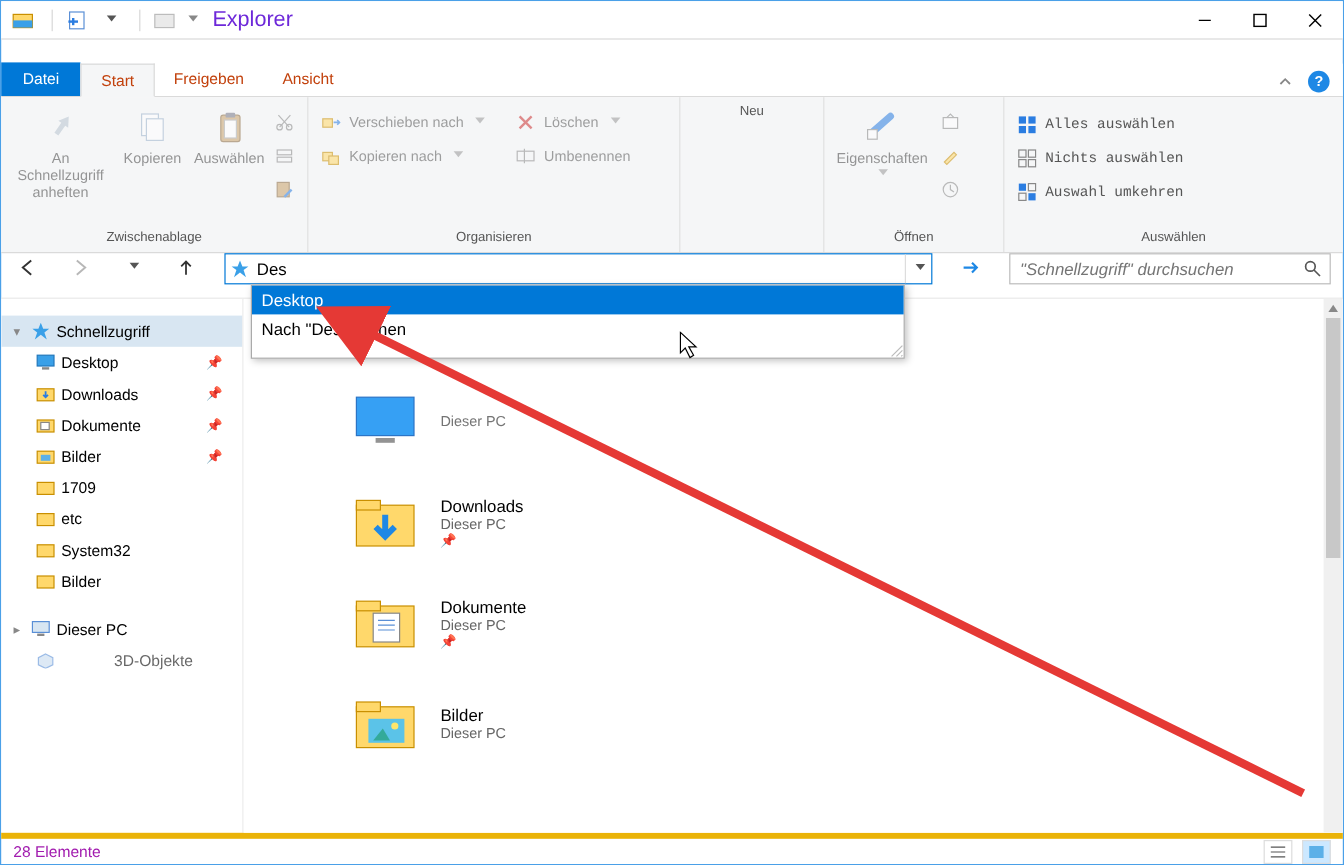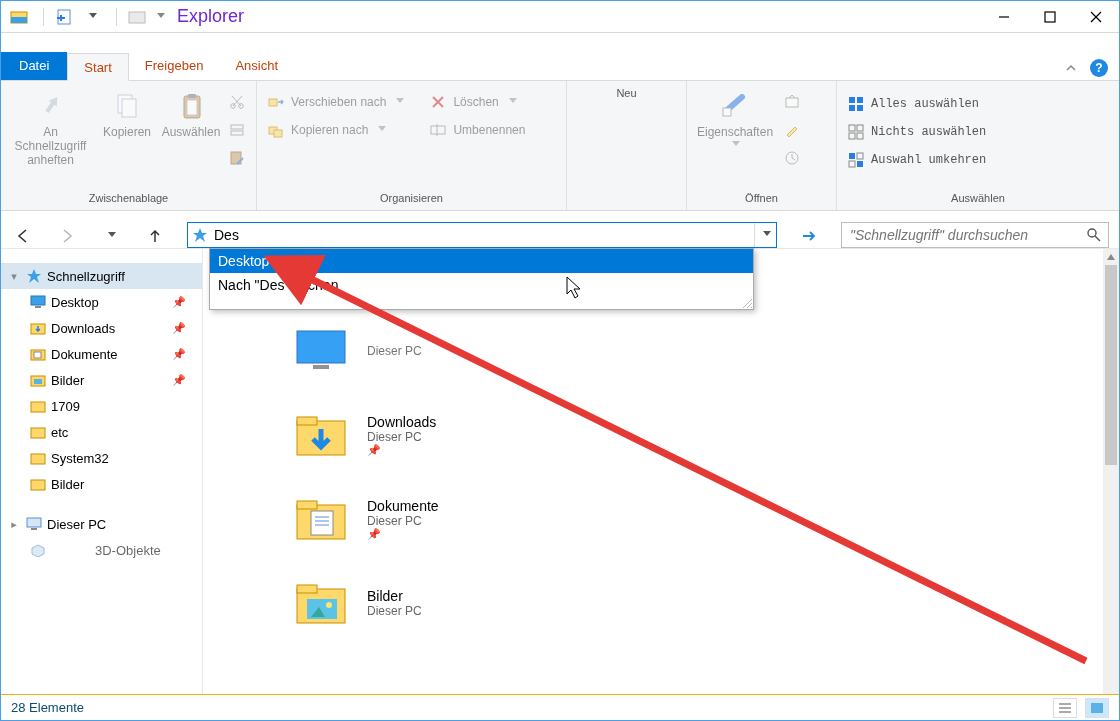--- a/index.html
+++ b/index.html
@@ -158,21 +158,21 @@
     color: #555; font-size: 12px;
     height: 22px;
     padding: 0 2px;
   }
   .ribbon-btn-sm .ico { width:18px; height:18px; display:flex; align-items:center; justify-content:center;}
   .ribbon-btn-sm.disabled, .ribbon-btn-lg.disabled { opacity: 0.55; }
 
   
   .navbar {
     height: 38px;
-    display: flex; align-items: flex-end;
+    display: flex; align-items: flex-start;
     gap: 20px;
     padding: 0 10px;
     border-bottom: 1px solid #e8e8e8;
   }
   .nav-btn { width: 24px; height: 24px; display:flex; align-items:center; justify-content:center; color:#555;}
   .nav-btn.back, .nav-btn.fwd { font-size: 18px;}
   .addr-wrap { position: relative; flex: 0 0 590px;}
   .addr {
     height: 26px;
     border: 1px solid var(--accent);
@@ -260,24 +260,24 @@
   .grid-item .big-ico { width: 56px; height: 56px; display:flex; align-items:center; justify-content:center;}
   .grid-item .meta {
     display:flex; flex-direction: column; gap: 0px;
   }
   .grid-item .meta .name { font-size: 14px;}
   .grid-item .meta .sub { font-size: 12px; color: #666;}
   .grid-item .meta .pin { font-size: 11px; color:#888;}
 
   
   .statusbar {
-    height: 26px; border-top: 1px solid #eab308;
+    height: 26px; border-top: 5px solid #eab308;
     display:flex; align-items:center;
     padding: 0 10px; font-size: 13px;
-    color: #0c4a6e;
+    color: #a21caf;
     gap: 8px;
   }
   .statusbar .spacer { flex:1;}
   .view-btn { width: 24px; height: 20px; display:flex; align-items:center; justify-content:center; border:1px solid #ddd;}
 
   
   svg { display:block; }
 
   
   .anno {

